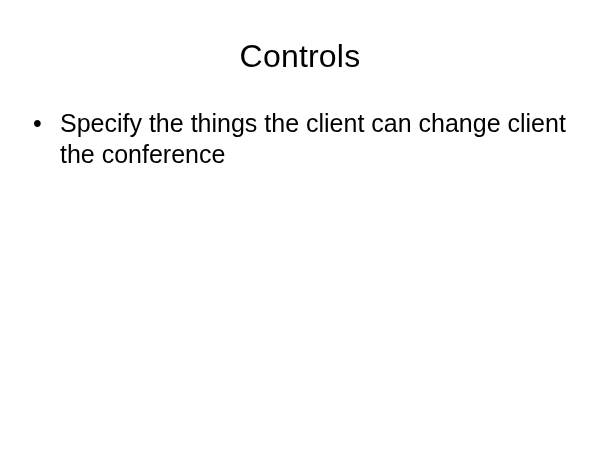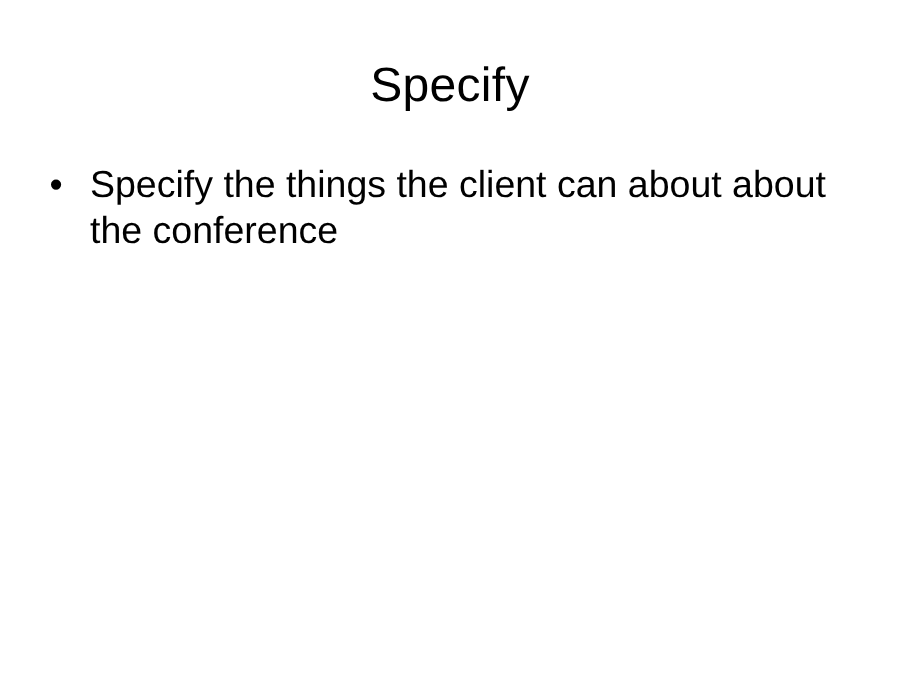--- a/index.html
+++ b/index.html
@@ -64,24 +64,24 @@
     line-height: 31px;
     color: #000000;
     letter-spacing: 0px;
   }
 </style>
 </head>
 <body>
 
 <div class="slide">
 
-  <div class="slide-title">Specify</div>
+  <div class="slide-title">Controls</div>
 
   <div class="body-block">
 
     <div class="bullet-item">
       <span class="bullet-marker">•</span>
-      <span class="bullet-text">Specify the things the client can about about the conference</span>
+      <span class="bullet-text">Specify the things the client can change client the conference</span>
     </div>
 
   </div>
 
 </div>
 
 </body></html>

